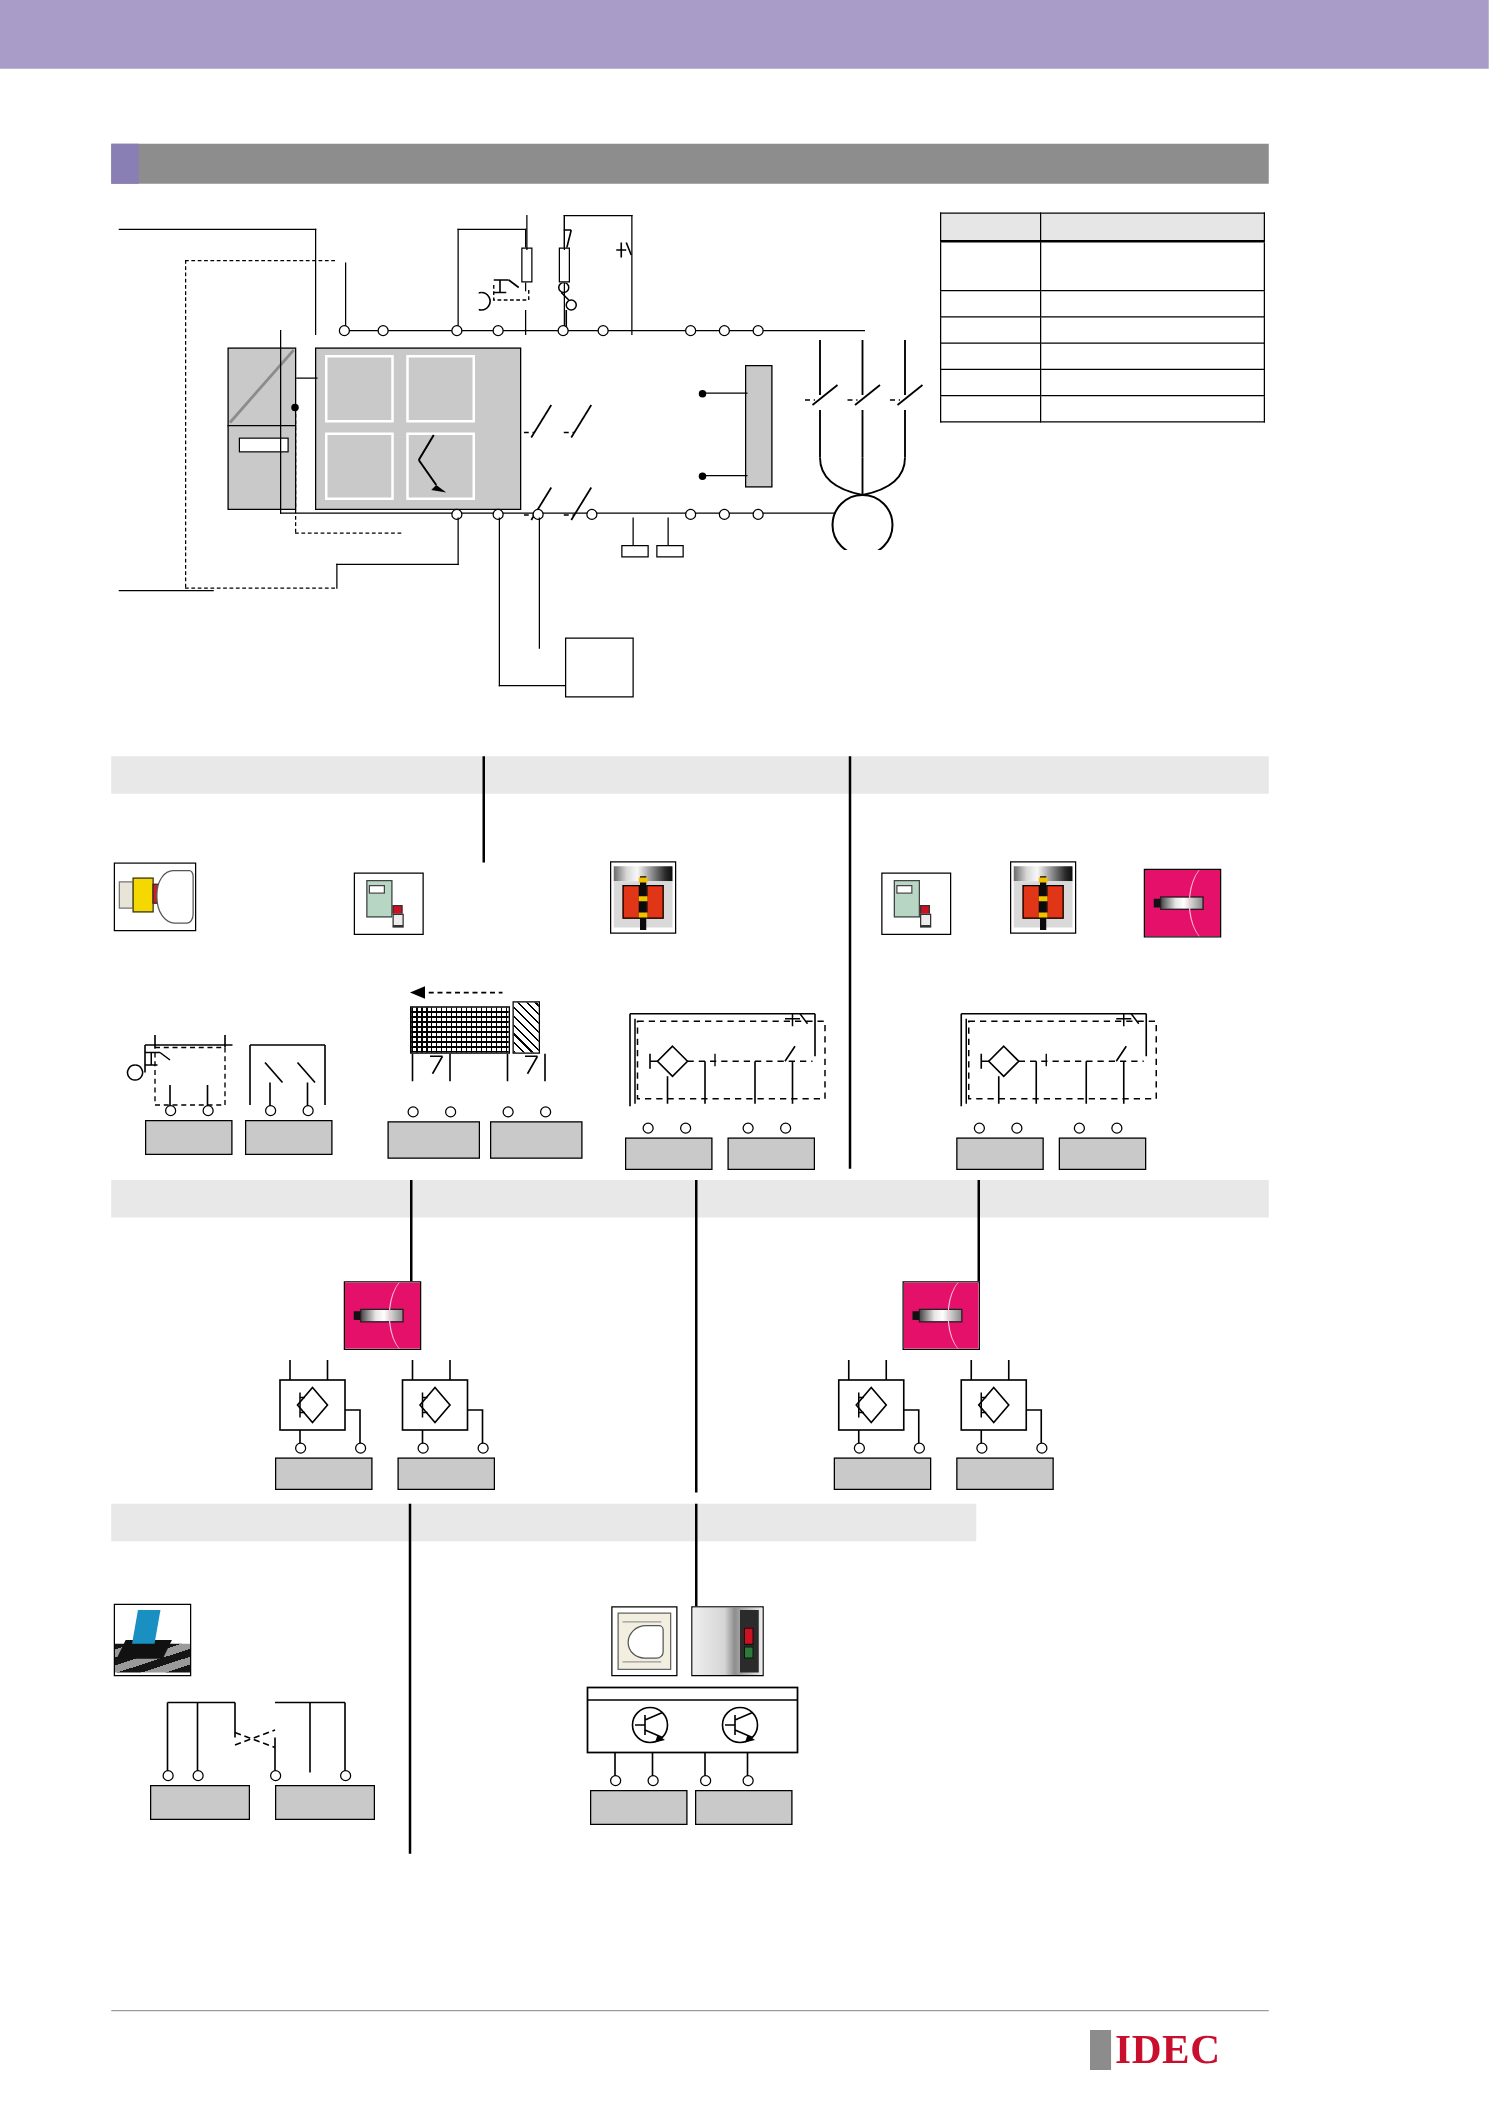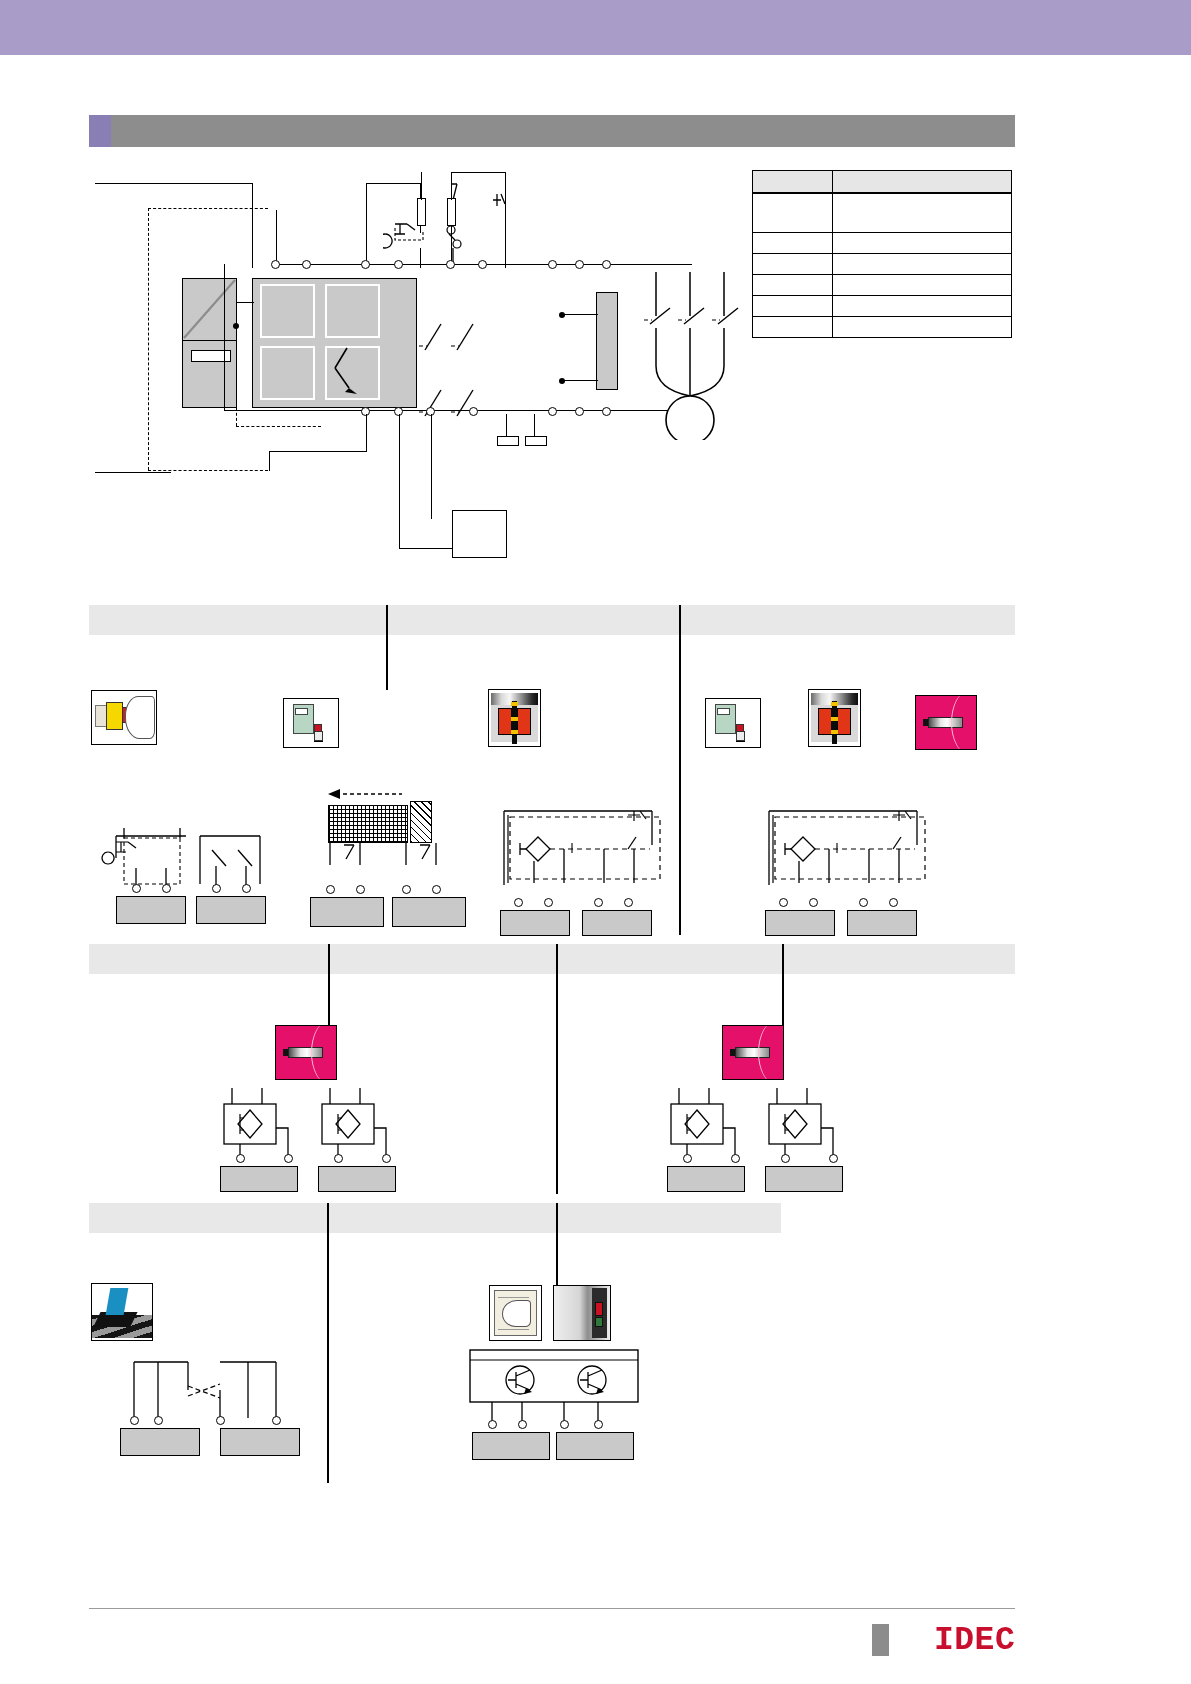--- a/index.html
+++ b/index.html
@@ -154,21 +154,21 @@
 
   
   #footer-rule {
     position:absolute; left:89px; top:1608px; width:926px; height:1.4px; background:#9b9b9b;
   }
   #idec-logo { position:absolute; left:872px; top:1622px; width:120px; height:36px; }
   #idec-sq   { position:absolute; left:0; top:2px; width:17px; height:32px; background:#8c8c8c; }
   #idec-bar  { position:absolute; left:17px; top:2px; width:6px; height:32px; background:#fff; }
   #idec-text {
     position:absolute; left:20px; top:0px; color:#c8102e; font-size:33px;
-    font-weight:bold; letter-spacing:0.5px; font-family:Liberation Mono, monospace;margin-left:42px;
+    font-weight:bold; letter-spacing:0.5px; font-family:Liberation Serif, serif;
   }
   #page-num {
     position:absolute; left:89px; top:1624px; font-size:11px; color:#444;
   }
 </style>
 </head>
 <body>
 
 <div id="top-band"></div>
 

